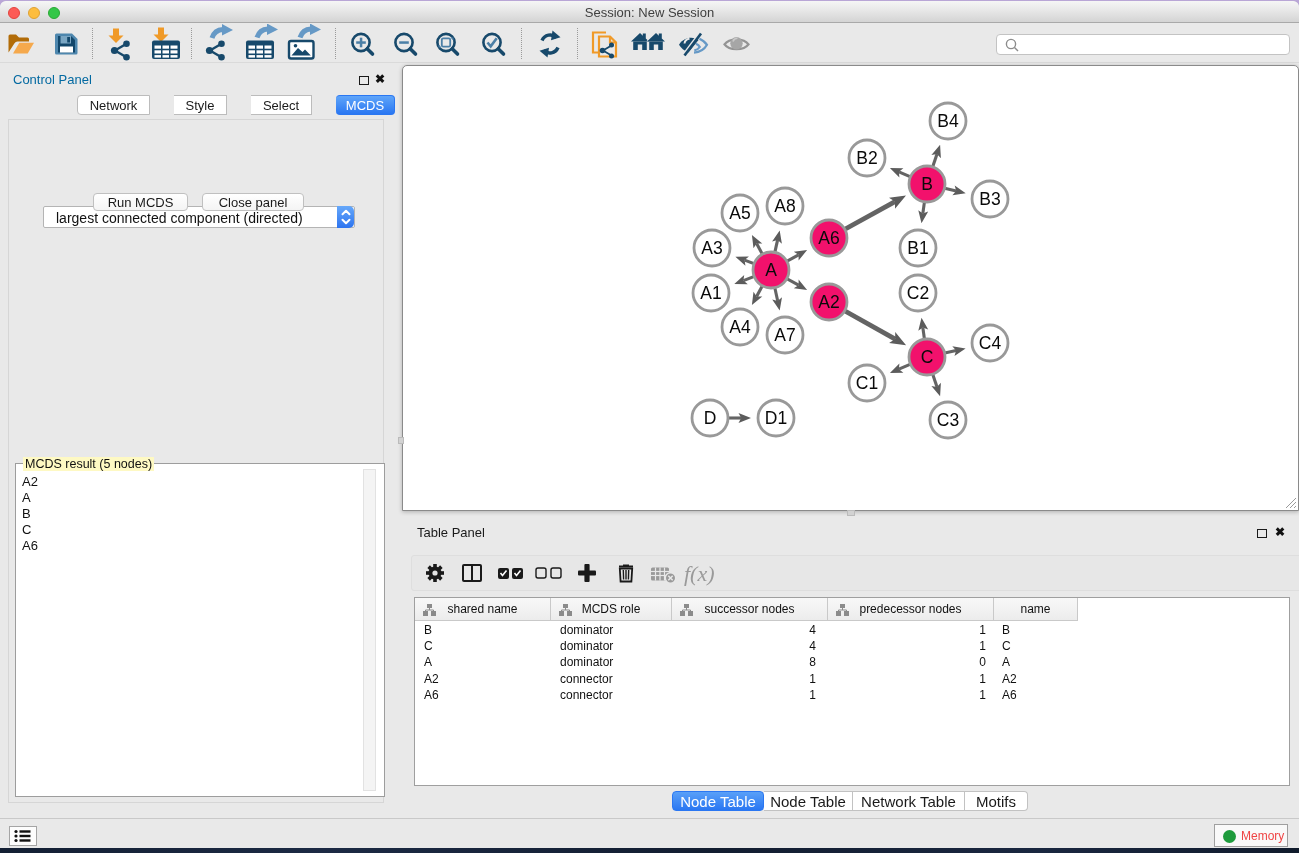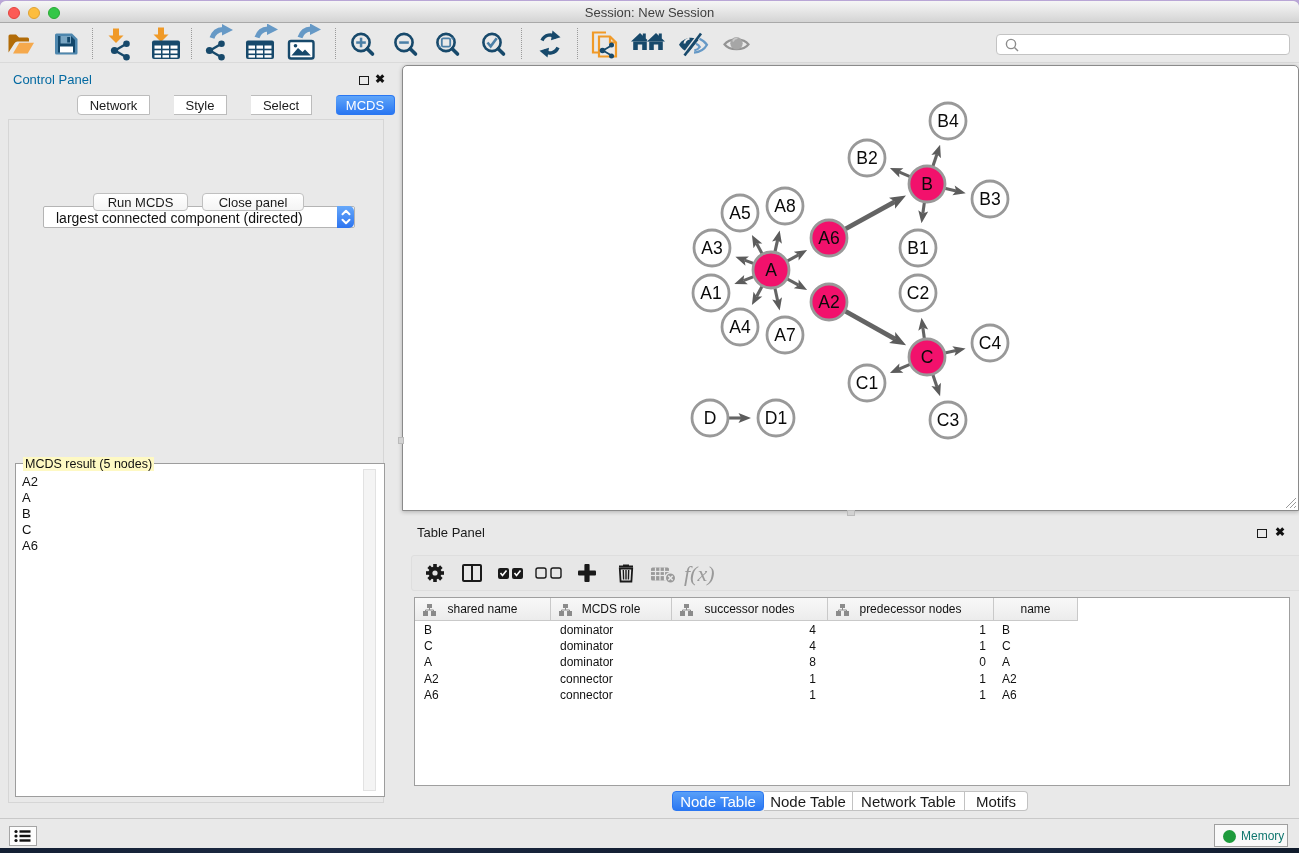--- a/index.html
+++ b/index.html
@@ -55,21 +55,21 @@
   font-size:12.5px; color:#111; padding:0 2px; }
 .mcdsbox .items { position:absolute; left:6px; top:10px; font-size:13px; color:#111; line-height:16px; }
 .mcdsbox .sbar { position:absolute; right:8px; top:5px; bottom:5px; width:13px;
   background:#f4f4f4; border:1px solid #e2e2e2; }
 
 .statusbar { position:absolute; left:0; top:817px; width:1299px; height:31px;
   background:#e9e9e9; border-top:1px solid #c9c9c9; }
 .listbtn { position:absolute; left:9px; top:7px; width:28px; height:20px; background:#fdfdfd;
   border:1px solid #a5a5a5; }
 .membtn { position:absolute; left:1214px; top:5px; width:74px; height:23px; background:#f9f9f9;
-  border:1px solid #9f9f9f; font-size:12px; color:#0f766e; }
+  border:1px solid #9f9f9f; font-size:12px; color:#ef4444; }
 .memdot { position:absolute; left:8px; top:5px; width:13px; height:13px; border-radius:50%;
   background:#1e9b3c; }
 
 .netwin { position:absolute; left:402px; top:64px; width:897px; height:446px;
   border:1px solid #8a8a8a; border-radius:5px 5px 0 0; background:#fff;
   box-shadow:0 1px 4px rgba(0,0,0,0.25); }
 .netwin .wtitle { position:absolute; left:0; top:0; width:100%; height:20px;
   background:linear-gradient(#f2f2f2,#e4e4e4 50%,#d2d2d2); border-bottom:1px solid #a5a5a5;
   border-radius:5px 5px 0 0; }
 .netwin .wtitle .t { position:absolute; width:100%; text-align:center; top:3px;

